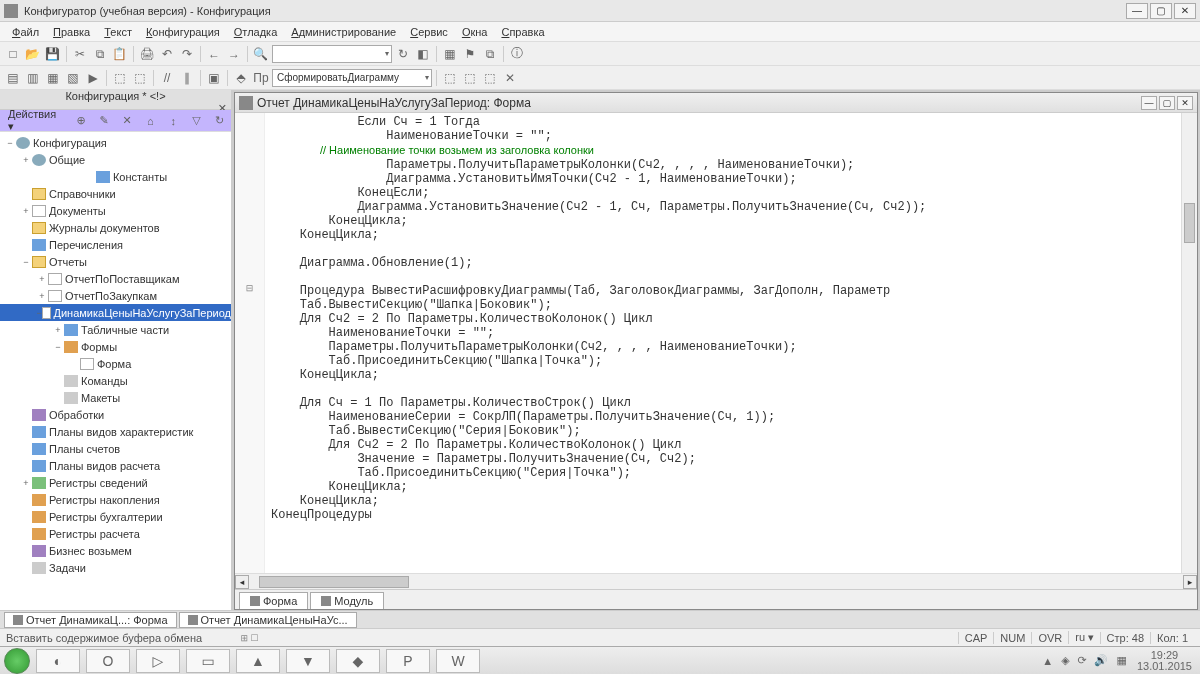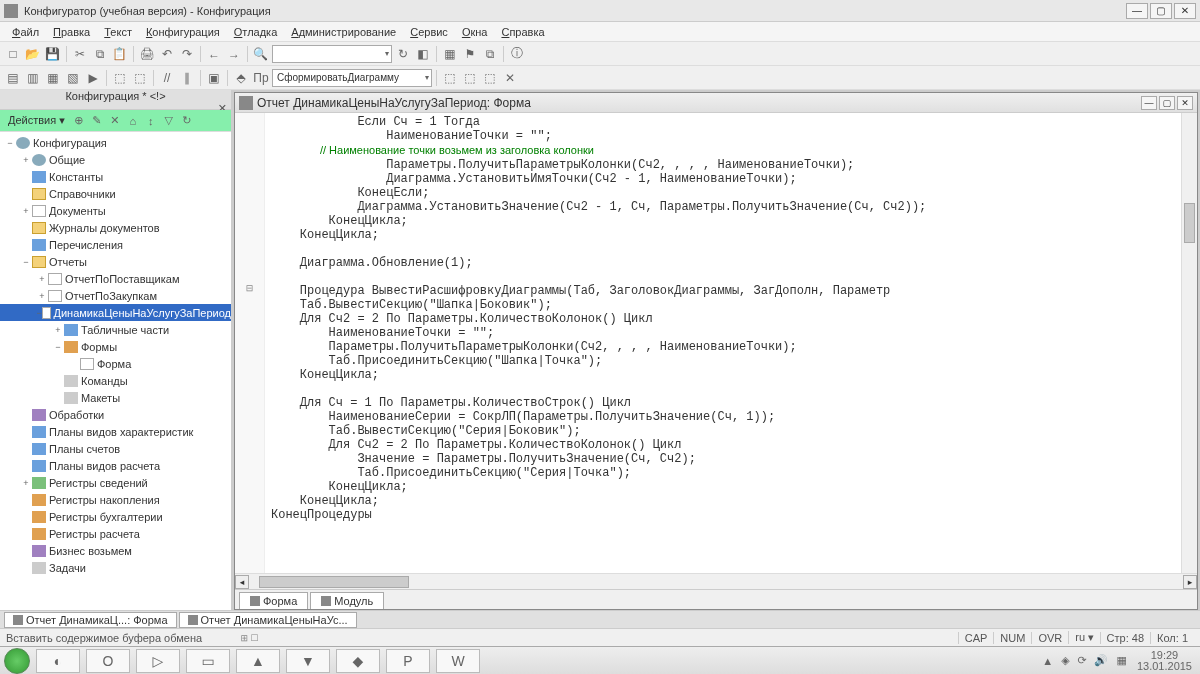--- a/index.html
+++ b/index.html
@@ -14,21 +14,21 @@
 .menubar span u { text-decoration:underline; }
 .toolbar { height:24px; background:#f0f0f0; border-bottom:1px solid #ddd; display:flex; align-items:center; padding:0 4px; gap:2px; }
 .toolbar .tbtn { width:18px; height:18px; border:1px solid transparent; display:flex; align-items:center; justify-content:center; cursor:pointer; font-size:12px; color:#666; }
 .toolbar .sep { width:1px; height:16px; background:#ccc; margin:0 2px; }
 .toolbar .combo { height:18px; border:1px solid #aaa; background:#fff; padding:0 16px 0 4px; min-width:120px; position:relative; font-size:10px; line-height:16px; }
 .toolbar .combo::after { content:"▾"; position:absolute; right:2px; top:0; font-size:8px; color:#666; }
 .content { display:flex; height:calc(100% - 22px - 20px - 24px - 24px - 18px - 18px - 28px); }
 .sidepanel { width:232px; background:#fff; border-right:1px solid #ccc; display:flex; flex-direction:column; }
 .side-header { height:20px; background:#e0e0e0; border-bottom:1px solid #ccc; display:flex; align-items:center; padding:0 4px; font-size:11px;flex-direction:column; }
 .side-header .close { margin-left:auto; cursor:pointer; font-size:11px; color:#555; }
-.side-toolbar { height:22px; background:#86efac; border-bottom:1px solid #ddd; display:flex; align-items:center; padding:0 4px; gap:2px; }
+.side-toolbar { height:22px; background:#c4b5fd; border-bottom:1px solid #ddd; display:flex; align-items:center; padding:0 4px; gap:8px; }
 .side-toolbar .tbtn { width:16px; height:16px; display:flex; align-items:center; justify-content:center; cursor:pointer; font-size:11px; color:#666; }
 .side-toolbar .dd { font-size:11px; padding:0 4px; cursor:pointer; }
 .tree { flex:1; overflow:auto; padding:2px 0; }
 .tree-item { display:flex; align-items:center; height:17px; padding-left:4px; cursor:pointer; white-space:nowrap; }
 .tree-item.selected { background:#316ac5; color:#fff; }
 .tree-item .exp { width:12px; text-align:center; font-size:9px; color:#666; user-select:none; }
 .tree-item .ticon { width:14px; height:12px; margin-right:3px; display:inline-block; }
 .ic-folder { background:#f4d27a; border:1px solid #caa030; }
 .ic-gear { border-radius:50%; background:#8ab; }
 .ic-doc { background:#fff; border:1px solid #aaa; }
@@ -168,21 +168,21 @@
         <div class="tree-item" style="padding-left: 4px;">
           <span class="exp">−</span>
           <span class="ticon ic-gear"></span>
           <span>Конфигурация</span>
         </div>
         <div class="tree-item" style="padding-left: 20px;">
           <span class="exp">+</span>
           <span class="ticon ic-gear"></span>
           <span>Общие</span>
         </div>
-        <div class="tree-item" style="padding-left: 20px;">
+        <div class="tree-item" style="padding-left: 20px; justify-content: center;">
           <span class="exp"></span>
           <span class="ticon ic-blue"></span>
           <span>Константы</span>
         </div>
         <div class="tree-item" style="padding-left: 20px;">
           <span class="exp"></span>
           <span class="ticon ic-folder"></span>
           <span>Справочники</span>
         </div>
         <div class="tree-item" style="padding-left: 20px;">

